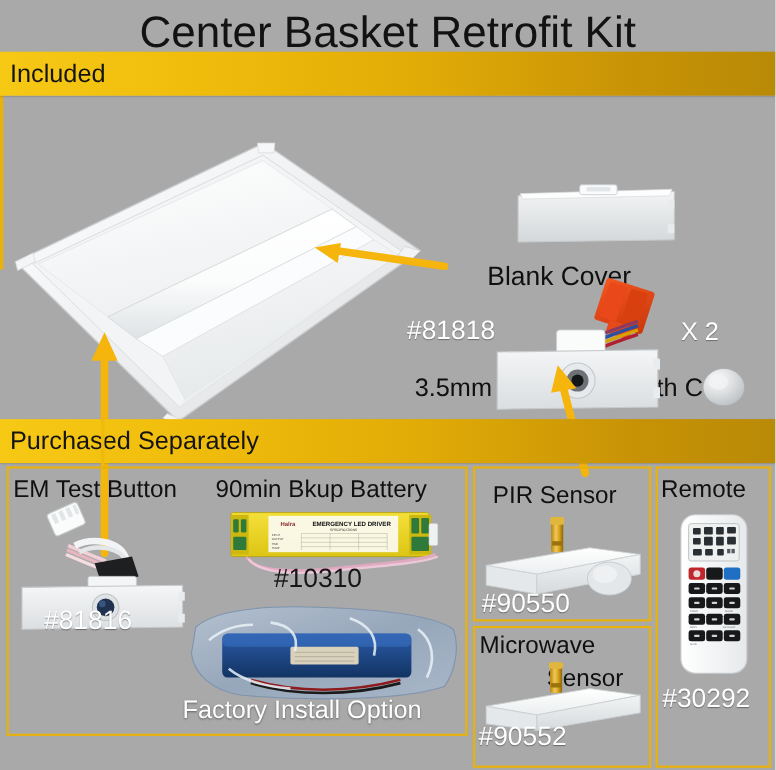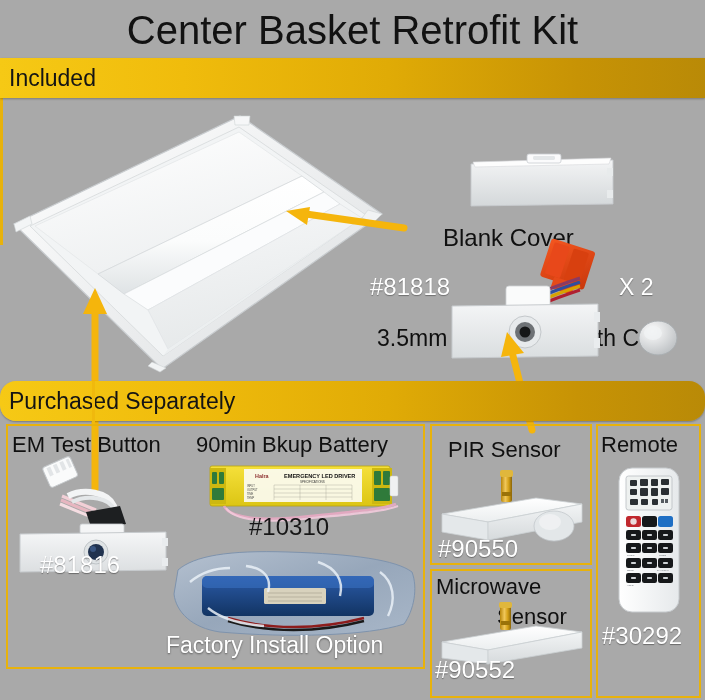--- a/index.html
+++ b/index.html
@@ -22,25 +22,25 @@
   
   .banner{
     position:absolute;left:0;width:705px;height:40px;
     background:linear-gradient(to right,#f6c915 0%,#f0bc0c 26%,#e0ab06 55%,#c79305 82%,#b98a07 100%);
     box-shadow:0 1px 2px rgba(0,0,0,.28);
   }
   .banner-label{
     position:absolute;left:9px;top:50%;transform:translateY(-50%);
     font-size:23px;color:#141414;white-space:nowrap;
   }
-  #banner-included{top:58px;}
-  #banner-separate{top:381px;border-radius:16px;}
+  #banner-included{top:47px;}
+  #banner-separate{top:381px;}
   
   #included-area{
-    position:absolute;left:0;top:106px;width:705px;height:279px;
+    position:absolute;left:0;top:120px;width:705px;height:279px;
   }
   
   #fixture{position:absolute;left:2px;top:8px;}
   
   #blank-cover-label{
     position:absolute;left:443px;top:118px;font-size:24px;color:#101010;white-space:nowrap;
   }
   #blank-cover-pn{
     position:absolute;left:370px;top:167px;font-size:24px;color:#ffffff;white-space:nowrap;
     text-shadow:0 1px 1px rgba(0,0,0,.35);

